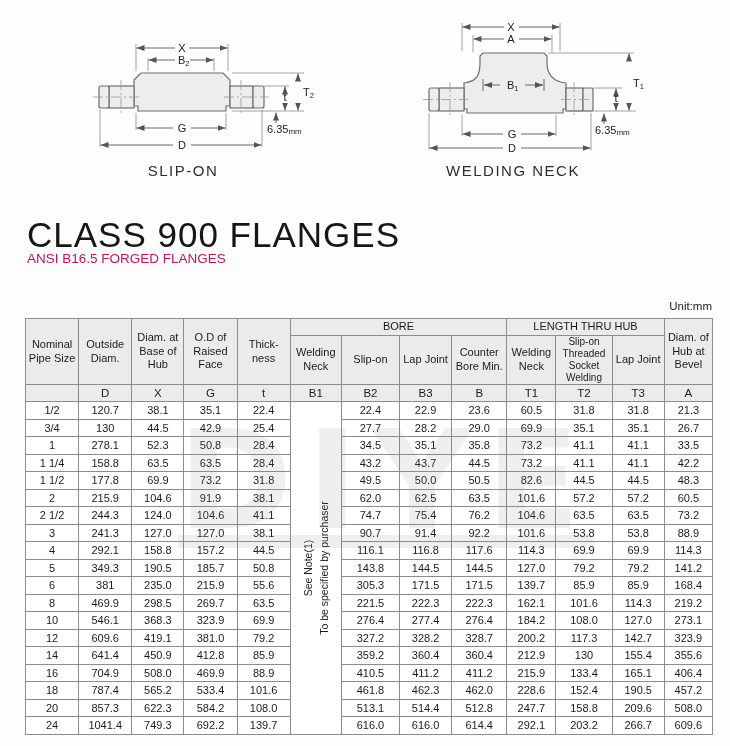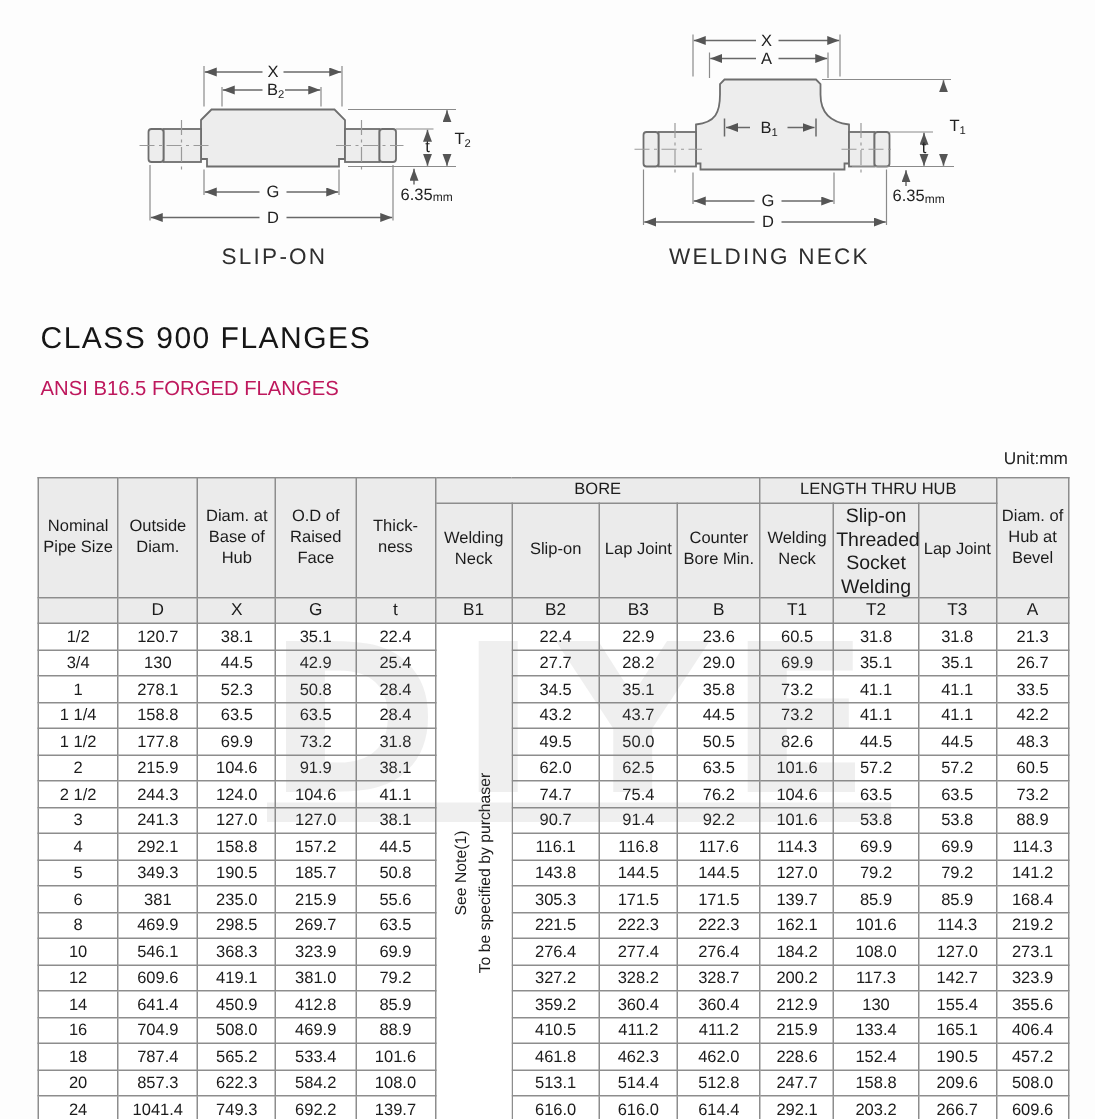--- a/index.html
+++ b/index.html
@@ -14,38 +14,38 @@
   svg .shape { fill:#ededed; stroke:#6e6e6e; stroke-width:1.2; }
   svg .dim   { stroke:#686868; stroke-width:1; fill:none; }
   svg .ext   { stroke:#8a8a8a; stroke-width:0.8; fill:none; }
   svg .cl    { stroke:#9a9a9a; stroke-width:0.8; fill:none; stroke-dasharray:10 3 2 3; }
   svg .tick  { stroke:#686868; stroke-width:1; }
   svg text   { font-family:"Liberation Sans", sans-serif; font-size:11px; fill:#222; }
   svg .sub   { font-size:7.5px; }
   svg .small { font-size:8px; }
   svg .cap   { font-size:15px; fill:#2e2e2e; letter-spacing:1.5px; }
 
-  .page-title { position:absolute; left:27px; top:215px; font-size:20px; letter-spacing:1px; color:#161616; }
+  .page-title { position:absolute; left:27px; top:215px; font-size:35px; letter-spacing:1px; color:#161616; }
   .page-subtitle { position:absolute; left:27px; top:251px; font-size:13.5px; color:#be185d; }
   .unit-label { position:absolute; top:300px; right:18px; font-size:11.5px; color:#222; }
 
   table.spec {
     position:absolute; left:25px; top:318px; width:688px;
     border-collapse:collapse; table-layout:fixed;
     font-size:11px; color:#1b1b1b; background:#fff;
     border:1.5px solid #6f6f6f;
   }
   .spec th, .spec td {
     border:1px solid #8d8d8d; text-align:center; vertical-align:middle;
     padding:0 1px; font-weight:normal;
   }
   .spec thead th { background:#ebebeb; line-height:1.25; }
   .spec .group-row th { height:16px; }
   .spec .head-row th { height:46px; }
-  .spec .head-row th.small-head { font-size:13px; line-height:1.2; }
+  .spec .head-row th.small-head { font-size:10px; line-height:1.2; }
   .spec .letter-row th { height:16px; font-size:11.5px; }
   .spec tbody td { height:16.5px; background:#fff; }
   .spec td.note-cell { position:relative; background:#fff; }
   .note-rotate {
     position:absolute; top:50%; left:50%;
     transform:translate(-50%,-50%) rotate(-90deg);
     white-space:nowrap; font-size:10.5px; line-height:1.55;
     text-align:center; color:#1b1b1b;
   }
   .watermark {

